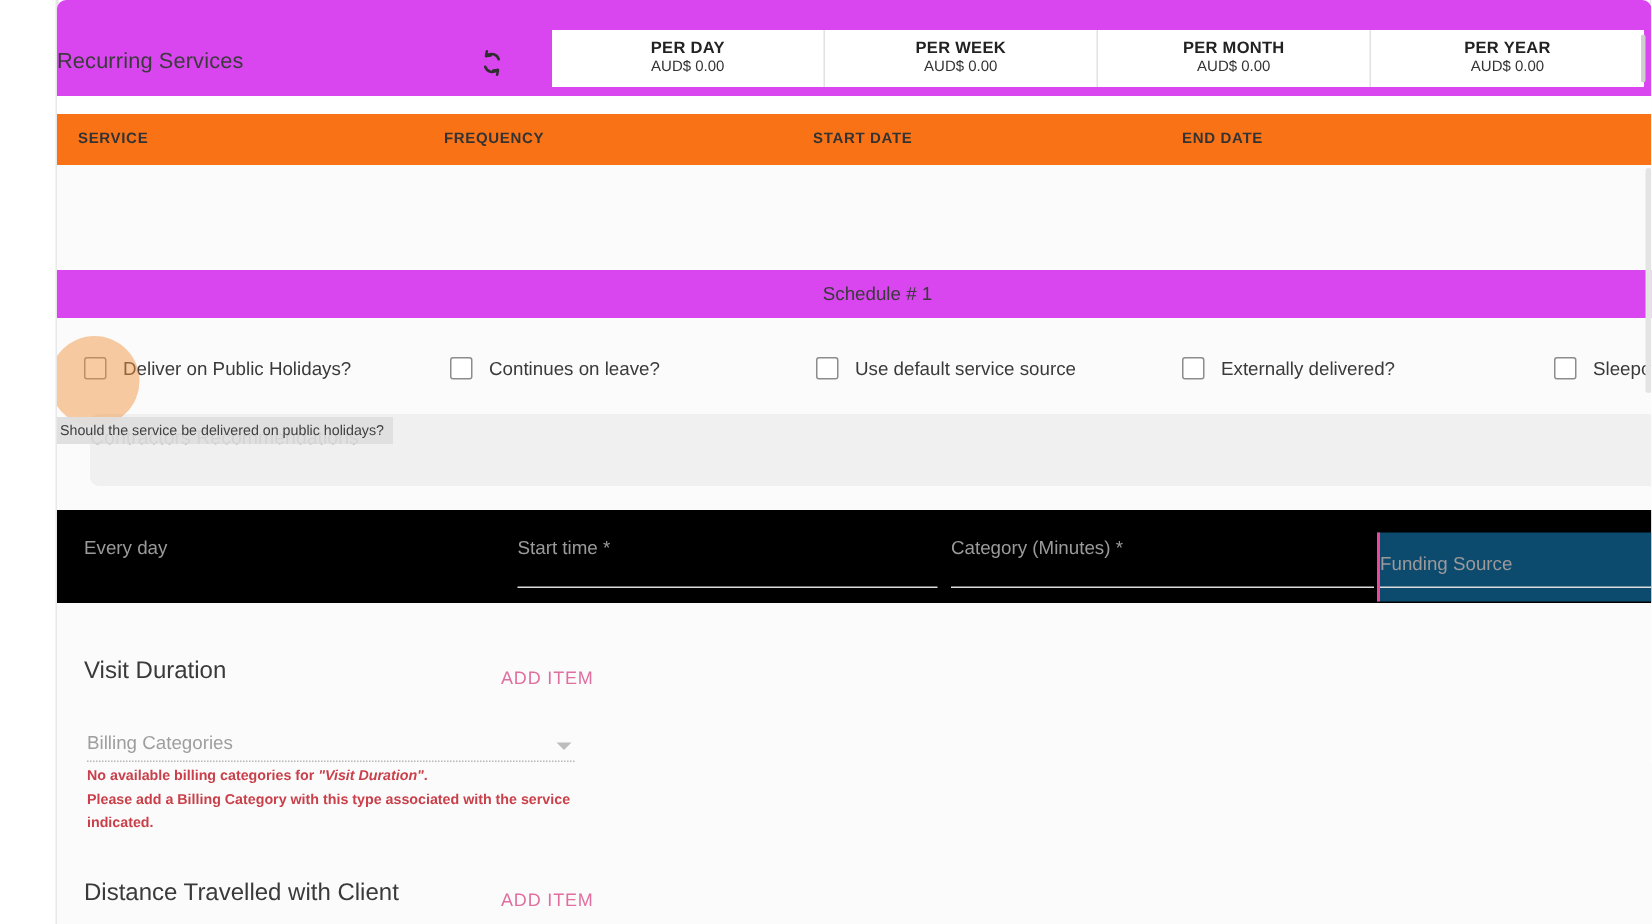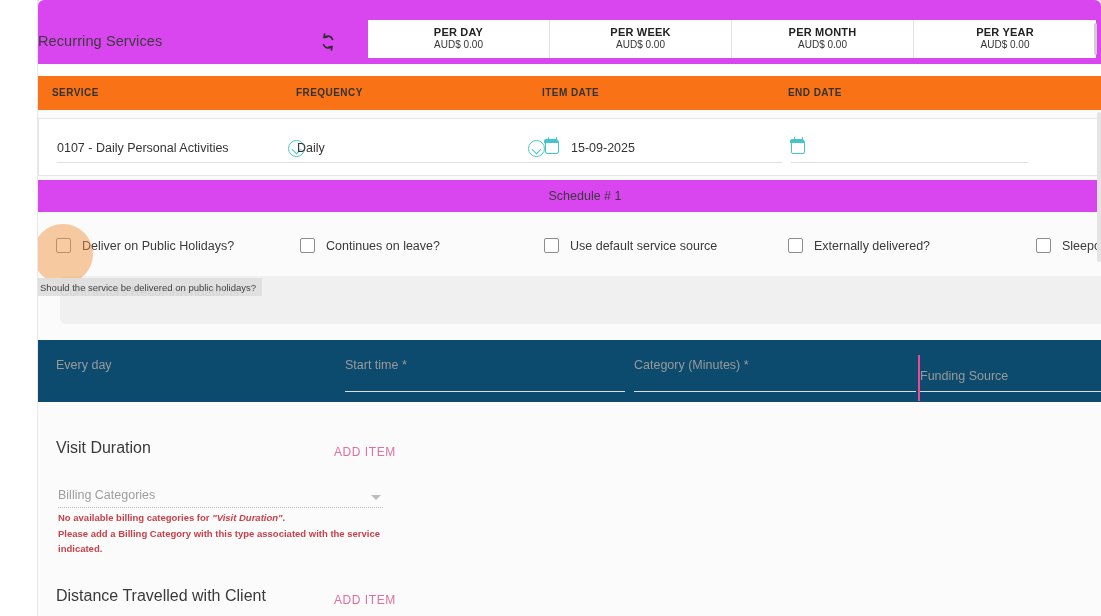--- a/index.html
+++ b/index.html
@@ -281,21 +281,21 @@
     font-size: 13px;
     color: #3a3a3a;
     white-space: nowrap;
   }
 
   
   .occurrence-row {
     position: absolute;
     left: 38px; top: 340px;
     width: 1063px; height: 62px;
-    background: #0c4a6e;
+    background: #000000;
   }
   .ph-field {
     position: absolute;
     height: 34px;
   }
   .ph-field .ph-text {
     position: absolute;
     left: 0; top: 0;
     font-size: 12.5px;
     color: #9a9a9a;
@@ -423,48 +423,26 @@
         <div class="total-label">PER YEAR</div>
         <div class="total-value">AUD$ 0.00</div>
       </div>
     </div>
     <div class="totals-scrollbar"></div>
   </div>
 
   <div class="col-head">
     <div class="ch" style="left:14px;">SERVICE</div>
     <div class="ch" style="left:258px;">FREQUENCY</div>
-    <div class="ch" style="left:504px;">ITEM DATE</div>
+    <div class="ch" style="left:504px;">START DATE</div>
     <div class="ch" style="left:750px;">END DATE</div>
   </div>
 
   <div class="panel-body"></div>
 
-  <div class="service-card">
-
-    <div class="field" style="left:18px; top:18px; width:252px;">
-      <div class="field-text">0107 - Daily Personal Activities</div>
-      <div class="sel-caret"></div>
-    </div>
-
-    <div class="field" style="left:258px; top:18px; width:252px;">
-      <div class="field-text">Daily</div>
-      <div class="sel-caret"></div>
-    </div>
-
-    <div class="field" style="left:506px; top:18px; width:237px;">
-      <div class="cal-icon"></div>
-      <div class="field-text with-cal">15-09-2025</div>
-    </div>
-
-    <div class="field" style="left:752px; top:18px; width:237px;">
-      <div class="cal-icon"></div>
-      <div class="field-text with-cal"></div>
-    </div>
-  </div>
 
   <div class="schedule-band">
     <span>Schedule # 1</span>
   </div>
 
   <div class="checkbox-row">
     <div class="cb-item" style="left:18px;">
       <div class="cb-box"></div>
       <div class="cb-label">Deliver on Public Holidays?</div>
     </div>

